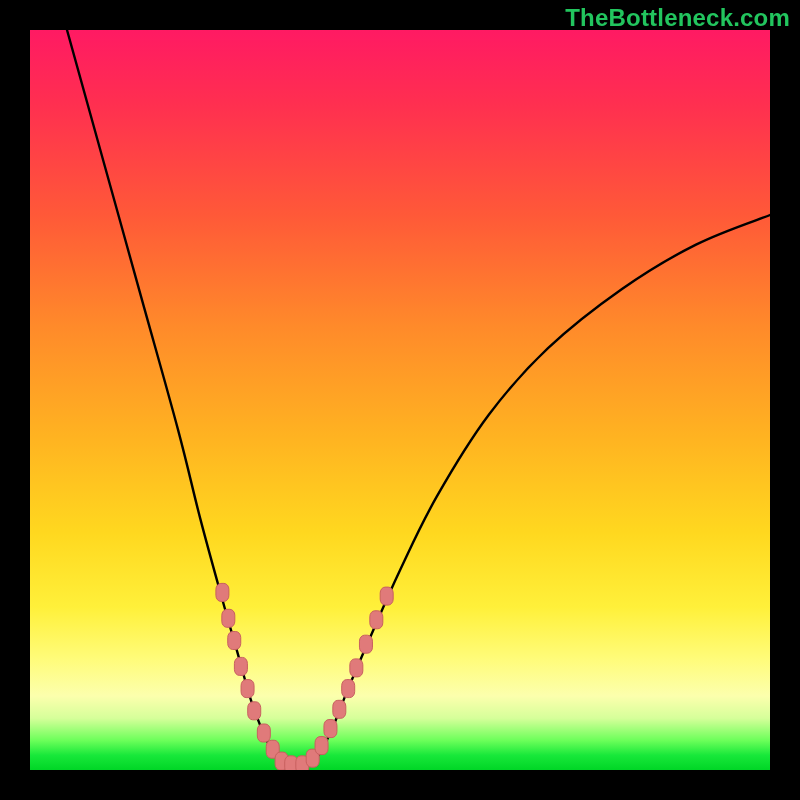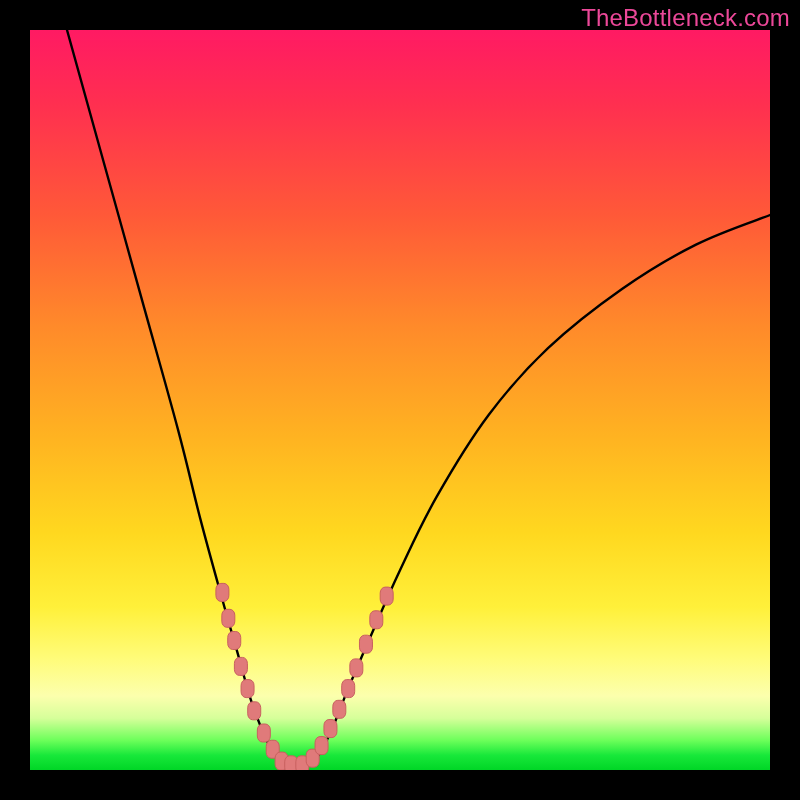--- a/index.html
+++ b/index.html
@@ -55,23 +55,23 @@
     position: absolute;
     top: 0;
     left: 0;
     width: 740px;
     height: 740px;
   }
   .watermark {
     position: absolute;
     top: 4px;
     right: 10px;
-    color: #ec4899;
+    color: #22c55e;
     font-size: 24px;
-    font-weight: 400;
+    font-weight: 700;
     letter-spacing: 0.2px;
     white-space: nowrap;
   }
 </style>
 </head>
 <body>
 
 <div class="frame">
   <div class="plot-area">
     <div class="gradient"></div>

